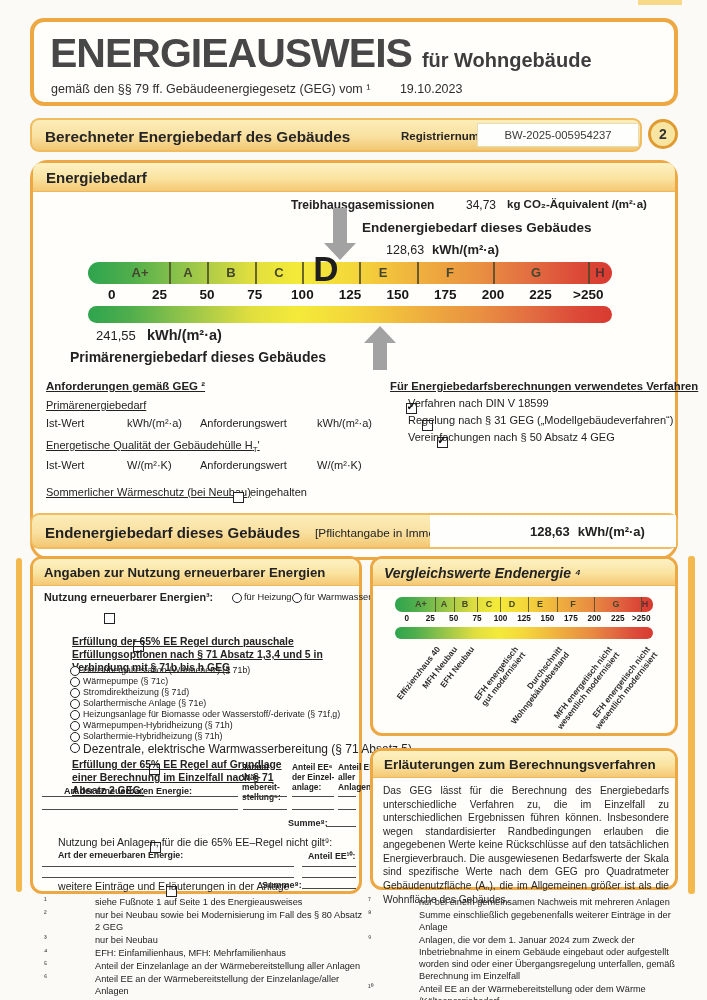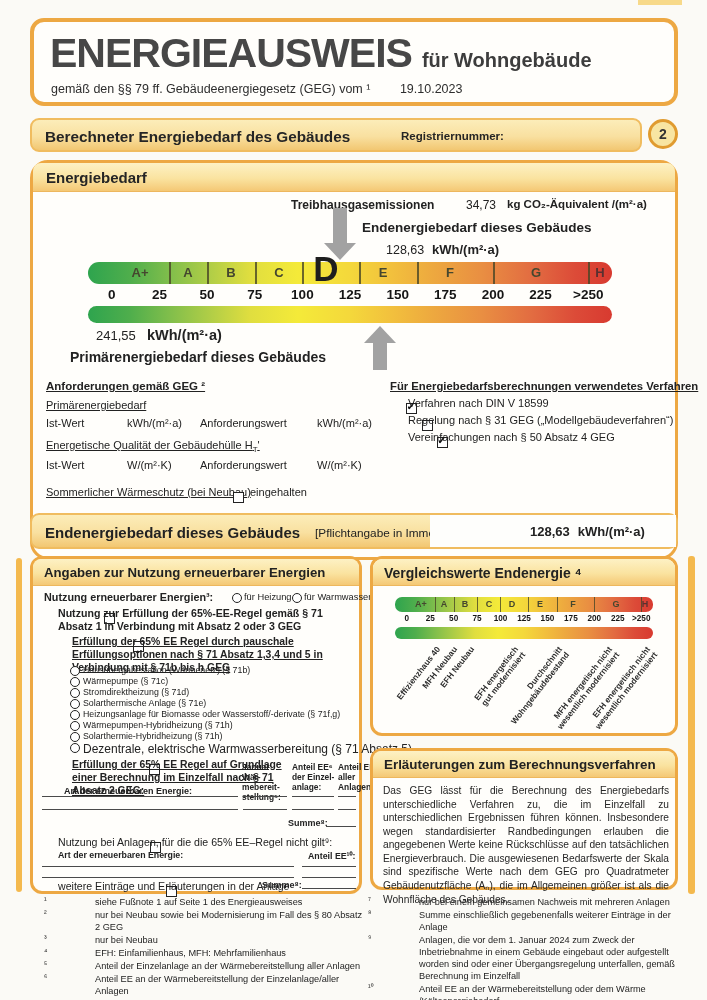--- a/index.html
+++ b/index.html
@@ -61,20 +61,23 @@
       <span>gemäß den §§ 79 ff. Gebäudeenergiegesetz (GEG) vom ¹</span>
       <span style="margin-left:26px;">19.10.2023</span>
     </div>
   </div>
 
   
   <div class="band" style="left:30px;top:118px;width:612px;height:34px;">
     <span class="abs b" style="left:13px;top:8px;font-size:15.3px;color:#252525;">Berechneter Energiebedarf des Gebäudes</span>
     <span class="abs b" style="left:369px;top:10px;font-size:11.5px;color:#252525;">Registriernummer:</span>
   </div>
+  <div class="inset" style="left:477px;top:123px;width:162px;height:24px;">
+    <span style="font-size:11.3px;color:#3a3a3a;">BW-2025-005954237</span>
+  </div>
   <div class="abs" style="left:648px;top:119px;width:24px;height:24px;border:3.5px solid #e09b30;border-radius:50%;
               background:#f8e5a2;display:flex;align-items:center;justify-content:center;">
     <span class="b" style="font-size:14px;color:#333;">2</span>
   </div>
 
   
   <div class="box" style="left:30px;top:160px;width:648px;height:400px;border-radius:18px;">
     <div class="strip" style="height:29px;"></div>
     <span class="abs b" style="left:13px;top:6px;font-size:15px;color:#252525;">Energiebedarf</span>
   </div>
@@ -181,21 +184,20 @@
     <div class="strip" style="height:27px;"></div>
     <span class="abs b" style="left:11px;top:6px;font-size:13.2px;">Angaben zur Nutzung erneuerbarer Energien</span>
   </div>
   <span class="abs b" style="left:44px;top:591px;font-size:10.8px;">Nutzung erneuerbarer Energien³:</span>
   <span class="abs rd" style="left:232px;top:593px;"></span>
   <span class="abs" style="left:244px;top:592px;font-size:9.3px;">für Heizung</span>
   <span class="abs rd" style="left:292px;top:593px;"></span>
   <span class="abs" style="left:304px;top:592px;font-size:9.3px;">für Warmwasser</span>
 
   <span class="abs cb" style="left:42px;top:609px;"></span>
-  <span class="abs b" style="left:58px;top:607px;width:296px;font-size:10.6px;line-height:1.2;">Nutzung zur Erfüllung der 65%-EE-Regel gemäß § 71 Absatz 1 in Verbindung mit Absatz 2 oder 3 GEG</span>
   <span class="abs cb" style="left:56px;top:637px;"></span>
   <span class="abs b u" style="left:72px;top:635px;width:284px;font-size:10.4px;line-height:1.25;">Erfüllung der 65% EE Regel durch pauschale Erfüllungsoptionen nach § 71 Absatz 1,3,4 und 5 in Verbindung mit § 71b bis h GEG</span>
 
   <span class="abs rd" style="left:70px;top:666px;"></span>
   <span class="abs" style="left:83px;top:665px;font-size:8.8px;">Hausübergabestation (Wärmenetz) (§ 71b)</span>
   <span class="abs rd" style="left:70px;top:677px;"></span>
   <span class="abs" style="left:83px;top:676px;font-size:8.8px;">Wärmepumpe (§ 71c)</span>
   <span class="abs rd" style="left:70px;top:688px;"></span>
   <span class="abs" style="left:83px;top:687px;font-size:8.8px;">Stromdirektheizung (§ 71d)</span>
   <span class="abs rd" style="left:70px;top:699px;"></span>
@@ -250,21 +252,21 @@
 
   <span class="abs b" style="left:262px;top:880px;font-size:9px;">Summe⁸:</span>
   <div class="line" style="left:302px;top:888px;width:54px;"></div>
 
   <span class="abs cb" style="left:42px;top:882px;"></span>
   <span class="abs" style="left:58px;top:880px;font-size:10.6px;">weitere Einträge und Erläuterungen in der Anlage</span>
 
   
   <div class="box" style="left:370px;top:556px;width:308px;height:180px;overflow:hidden;">
     <div class="strip" style="height:27px;"></div>
-    <span class="abs b" style="left:11px;top:6px;font-size:14px;">Vergleichswerte Endenergie ⁴</span>
+    <span class="abs b" style="left:11px;top:6px;font-size:14px;font-style:italic;">Vergleichswerte Endenergie ⁴</span>
 
     <div class="abs grad" style="left:22px;top:38px;width:258px;height:15px;border-radius:7px;">
       <div class="tick thin" style="left:40px;"></div>
         <div class="tick thin" style="left:59px;"></div>
       <div class="tick thin" style="left:82px;"></div>
         <div class="tick thin" style="left:105px;"></div>
       <div class="tick thin" style="left:133px;"></div>
         <div class="tick thin" style="left:162px;"></div>
       <div class="tick thin" style="left:199px;"></div>
         <div class="tick thin" style="left:246px;"></div>

